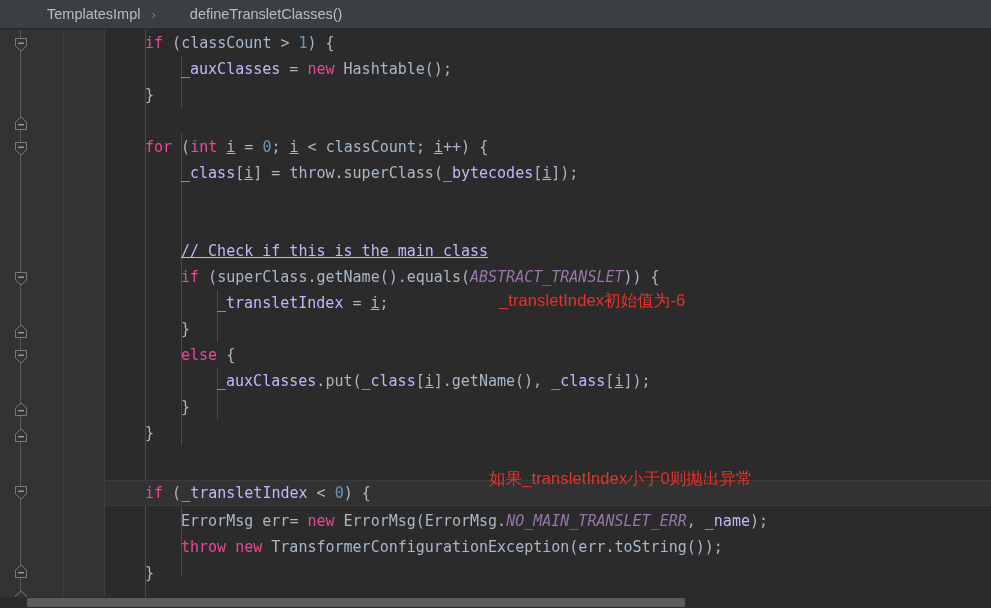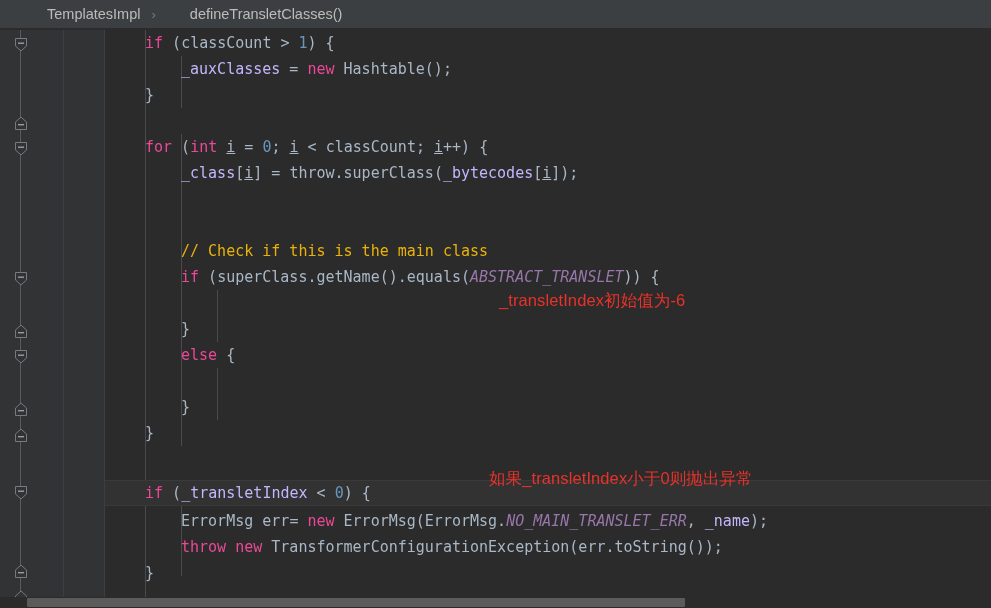--- a/index.html
+++ b/index.html
@@ -129,21 +129,21 @@
     white-space: pre;
     color: #a9b7c6;
   }
 
   
   .kw   { color: #ec4899; }            
   .num  { color: #6897bb; }            
   .fld  { color: #c4b5fd; text-align: right; }            
   .sfld { color: #9876aa; font-style: italic; }  
   .id   { color: #a9b7c6; }            
-  .cmt  { color: #eab308; }            
+  .cmt  { color: #c4b5fd; text-decoration: underline; }            
   .und  { text-decoration: underline; text-decoration-color: #a9b7c6; }
 
   
   .annotation {
     position: absolute;
     z-index: 7;
     color: #e8322a;
     font-family: "Liberation Sans", sans-serif;
     font-size: 16.5px;
     line-height: 22px;
@@ -277,25 +277,27 @@
 
       <div class="cl" style="top:130px; left:76px;"><span class="fld">_class</span>[<span class="id und">i</span>] = <span class="id">throw</span>.<span class="id">superClass</span>(<span class="fld">_bytecodes</span>[<span class="id und">i</span>]);</div>
 
 
       <div class="cl" style="top:182px; left:76px;"></div>
 
       <div class="cl" style="top:208px; left:76px;"><span class="cmt">// Check if this is the main class</span></div>
 
       <div class="cl" style="top:234px; left:76px;"><span class="kw">if</span> (<span class="id">superClass</span>.<span class="id">getName</span>().<span class="id">equals</span>(<span class="sfld">ABSTRACT_TRANSLET</span>)) {</div>
 
+      <div class="cl" style="top:260px; left:112px;"><span class="fld">_transletIndex</span> = <span class="id und">i</span>;</div>
 
       <div class="cl" style="top:286px; left:76px;">}</div>
 
       <div class="cl" style="top:312px; left:76px;"><span class="kw">else</span> {</div>
 
+      <div class="cl" style="top:338px; left:112px;"><span class="fld">_auxClasses</span>.<span class="id">put</span>(<span class="fld">_class</span>[<span class="id und">i</span>].<span class="id">getName</span>(), <span class="fld">_class</span>[<span class="id und">i</span>]);</div>
 
       <div class="cl" style="top:364px; left:76px;">}</div>
 
       <div class="cl" style="top:390px; left:40px;">}</div>
 
       <div class="cl" style="top:416px; left:40px;"></div>
 
       <div class="cl" style="top:450px; left:40px;"><span class="kw">if</span> (<span class="fld">_transletIndex</span> &lt; <span class="num">0</span>) {</div>
 
       <div class="cl" style="top:504px; left:76px;"><span class="kw">throw</span> <span class="kw">new</span> <span class="id">TransformerConfigurationException</span>(<span class="id">err</span>.<span class="id">toString</span>());</div>

